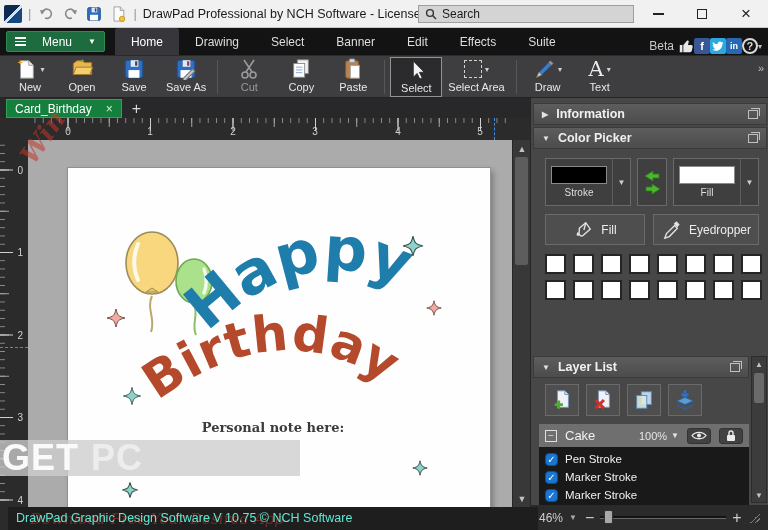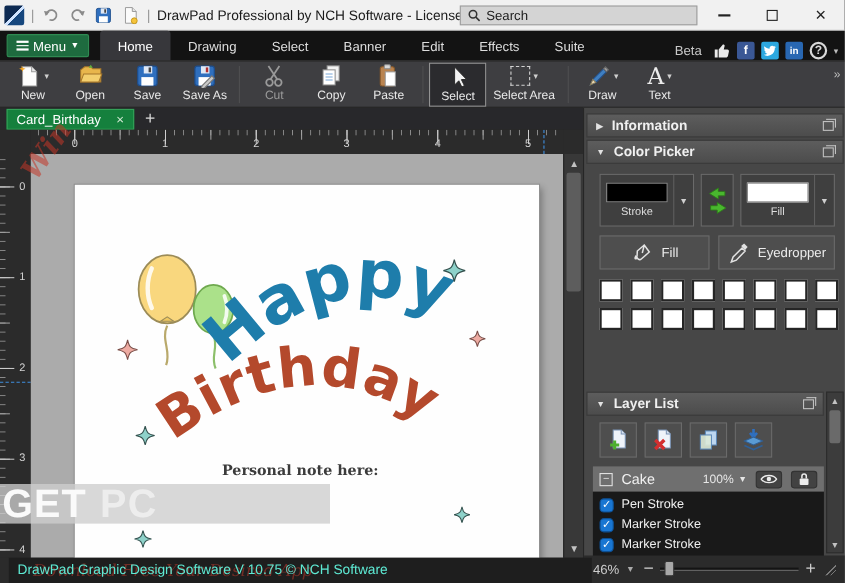--- a/index.html
+++ b/index.html
@@ -14,28 +14,28 @@
   .tb-btn { width:18px; height:18px; display:flex; align-items:center; justify-content:center; }
   .tb-title { font-size:12.5px; color:#1b1b1b; white-space:nowrap; }
   .searchbox { position:absolute; left:418px; top:5px; width:216px; height:18px; background:#d4d4d4; border:1px solid #9f9f9f; display:flex; align-items:center; gap:5px; padding:0 6px; font-size:12px; color:#1b1b1b; }
   .winbtns { position:absolute; right:0; top:0; height:28px; display:flex; }
   .winbtn { width:44px; height:28px; display:flex; align-items:center; justify-content:center; color:#222; font-size:14px; }
   .winbtn .maxbox { width:10px; height:10px; border:1.4px solid #222; }
   .winbtn .minbar { width:11px; height:1.6px; background:#222; }
 
   
   .menubar { position:absolute; left:0; top:28px; width:768px; height:27px; background:#131313; display:flex; align-items:center; }
-  .menu-btn { margin-left:6px; height:21px; padding:0 8px; background:#1e6b3f; border:1px solid #2f8a52; border-radius:2px; display:flex; align-items:center; gap:4px; color:#fff; font-size:12px; }
+  .menu-btn { margin-left:6px; height:21px; padding:0 8px; background:#1e6b3f; border:1px solid #2f8a52; border-radius:2px; display:flex; align-items:center; gap:16px; color:#fff; font-size:12px; }
   .burger { display:flex; flex-direction:column; gap:2px; }
   .burger i { width:11px; height:1.8px; background:#fff; }
   .caret-w { font-size:8px; color:#fff; }
   .ribbon-tabs { display:flex; align-items:stretch; height:100%; margin-left:10px; }
   .rtab { padding:0 16px; display:flex; align-items:center; color:#dedede; font-size:12px; }
   .rtab.active { background:#37373b; color:#fff; border-radius:3px 3px 0 0; }
-  .menubar-right { position:absolute; right:6px; top:0; height:36px; display:flex; align-items:center; gap:6px; }
+  .menubar-right { position:absolute; right:6px; top:0; height:36px; display:flex; align-items:center; }
   .beta-lbl { color:#c9c9c9; font-size:12px; margin-right:4px; }
   .soc { width:16px; height:16px; border-radius:2px; display:flex; align-items:center; justify-content:center; color:#fff; font-weight:bold; font-size:11px; }
   .soc.fb { background:#3a5795; }
   .soc.tw { background:#2ca8e0; }
   .soc.li { background:#2867b2; font-size:9px; }
   .helpbtn { width:16px; height:16px; border:2px solid #d8d8d8; border-radius:50%; color:#d8d8d8; font-weight:bold; font-size:11px; display:flex; align-items:center; justify-content:center; }
   .tiny-caret { color:#bdbdbd; font-size:8px; }
 
   
   .toolbar { position:absolute; left:0; top:55px; width:768px; height:43px; background:#3e3e41; border-top:1px solid #2a2a2a; border-bottom:1px solid #242424; display:flex; align-items:center; padding:0 4px; }

